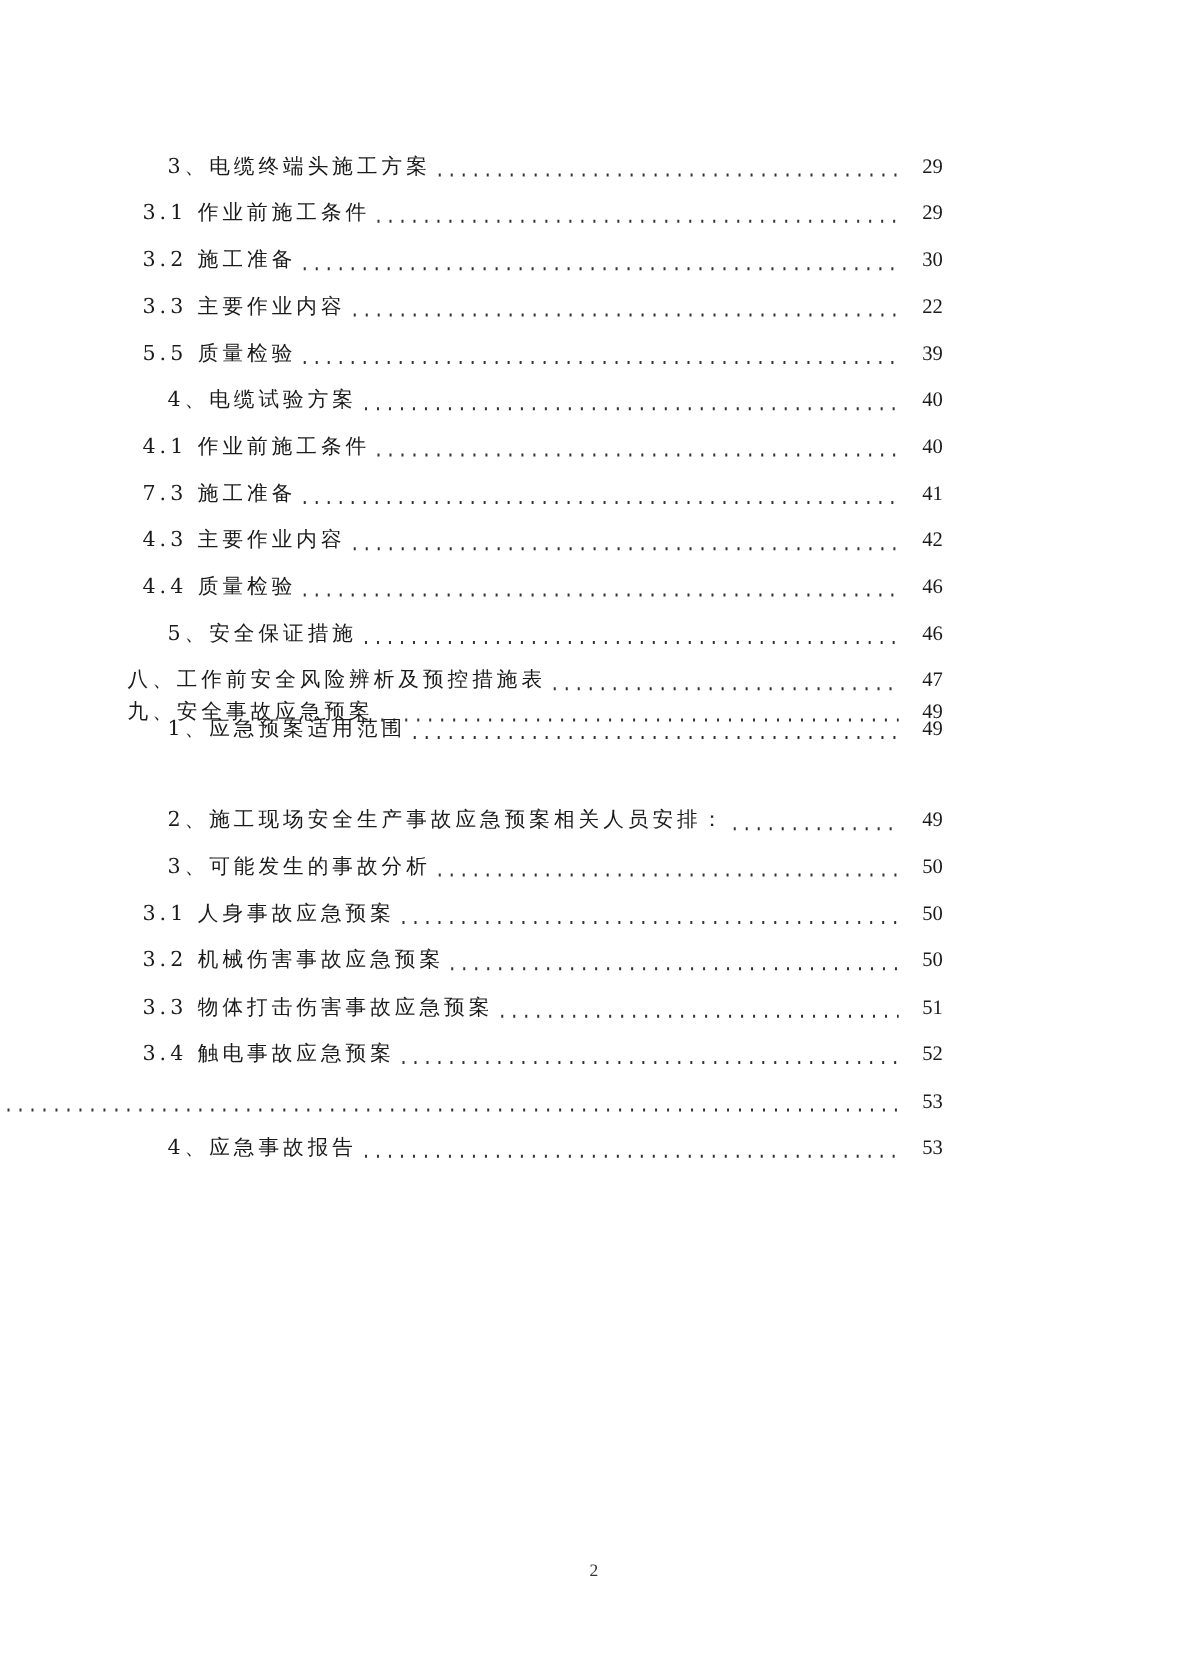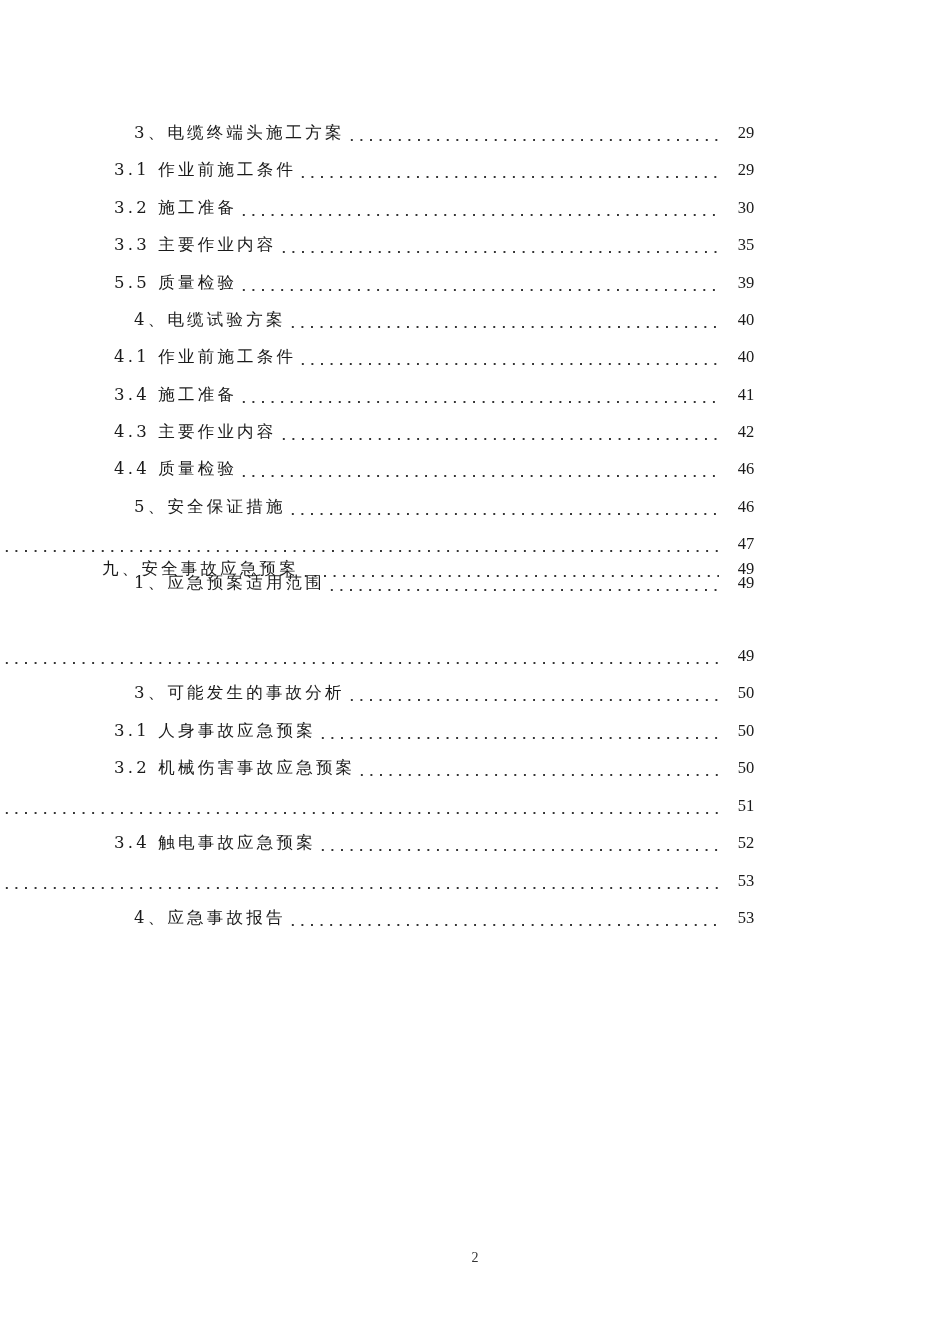--- a/index.html
+++ b/index.html
@@ -36,91 +36,94 @@
     <span class="toc-page">29</span>
   </div>
   <div class="toc-row lvl3" style="top:193px">
     <span class="toc-title">3.2 施工准备</span>
     <span class="toc-leader"></span>
     <span class="toc-page">30</span>
   </div>
   <div class="toc-row lvl3" style="top:230px">
     <span class="toc-title">3.3  主要作业内容</span>
     <span class="toc-leader"></span>
-    <span class="toc-page">35</span>
+    <span class="toc-page">22</span>
   </div>
   <div class="toc-row lvl3" style="top:268px">
     <span class="toc-title">5.5 质量检验</span>
     <span class="toc-leader"></span>
     <span class="toc-page">39</span>
   </div>
   <div class="toc-row lvl2" style="top:305px">
     <span class="toc-title">4、电缆试验方案</span>
     <span class="toc-leader"></span>
     <span class="toc-page">40</span>
   </div>
   <div class="toc-row lvl3" style="top:342px">
     <span class="toc-title">4.1 作业前施工条件</span>
     <span class="toc-leader"></span>
     <span class="toc-page">40</span>
   </div>
   <div class="toc-row lvl3" style="top:380px">
-    <span class="toc-title">3.4  施工准备</span>
+    <span class="toc-title">7.3  施工准备</span>
     <span class="toc-leader"></span>
     <span class="toc-page">41</span>
   </div>
   <div class="toc-row lvl3" style="top:417px">
     <span class="toc-title">4.3  主要作业内容</span>
     <span class="toc-leader"></span>
     <span class="toc-page">42</span>
   </div>
   <div class="toc-row lvl3" style="top:454px">
     <span class="toc-title">4.4  质量检验</span>
     <span class="toc-leader"></span>
     <span class="toc-page">46</span>
   </div>
   <div class="toc-row lvl2" style="top:492px">
     <span class="toc-title">5、安全保证措施</span>
     <span class="toc-leader"></span>
     <span class="toc-page">46</span>
   </div>
   <div class="toc-row lvl1" style="top:529px">
+    <span class="toc-title">八、工作前安全风险辨析及预控措施表</span>
     <span class="toc-leader"></span>
     <span class="toc-page">47</span>
   </div>
   <div class="toc-row lvl1" style="top:554px">
     <span class="toc-title">九、安全事故应急预案</span>
     <span class="toc-leader"></span>
     <span class="toc-page">49</span>
   </div>
   <div class="toc-row lvl2" style="top:568px">
     <span class="toc-title">1、应急预案适用范围</span>
     <span class="toc-leader"></span>
     <span class="toc-page">49</span>
   </div>
   <div class="toc-row lvl2" style="top:641px">
+    <span class="toc-title">2、施工现场安全生产事故应急预案相关人员安排：</span>
     <span class="toc-leader"></span>
     <span class="toc-page">49</span>
   </div>
   <div class="toc-row lvl2" style="top:678px">
     <span class="toc-title">3、可能发生的事故分析</span>
     <span class="toc-leader"></span>
     <span class="toc-page">50</span>
   </div>
   <div class="toc-row lvl3" style="top:716px">
     <span class="toc-title">3.1 人身事故应急预案</span>
     <span class="toc-leader"></span>
     <span class="toc-page">50</span>
   </div>
   <div class="toc-row lvl3" style="top:753px">
     <span class="toc-title">3.2 机械伤害事故应急预案</span>
     <span class="toc-leader"></span>
     <span class="toc-page">50</span>
   </div>
   <div class="toc-row lvl3" style="top:791px">
+    <span class="toc-title">3.3 物体打击伤害事故应急预案</span>
     <span class="toc-leader"></span>
     <span class="toc-page">51</span>
   </div>
   <div class="toc-row lvl3" style="top:828px">
     <span class="toc-title">3.4 触电事故应急预案</span>
     <span class="toc-leader"></span>
     <span class="toc-page">52</span>
   </div>
   <div class="toc-row lvl3" style="top:866px">
     <span class="toc-leader"></span>

